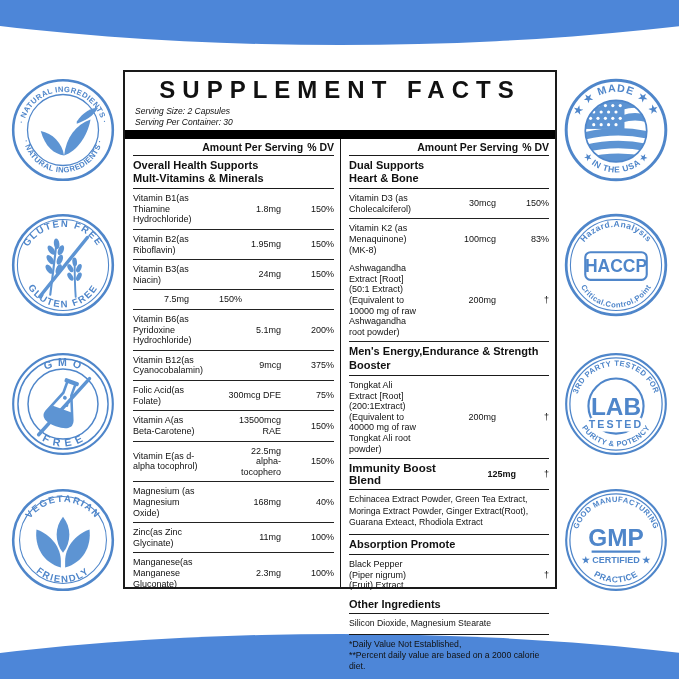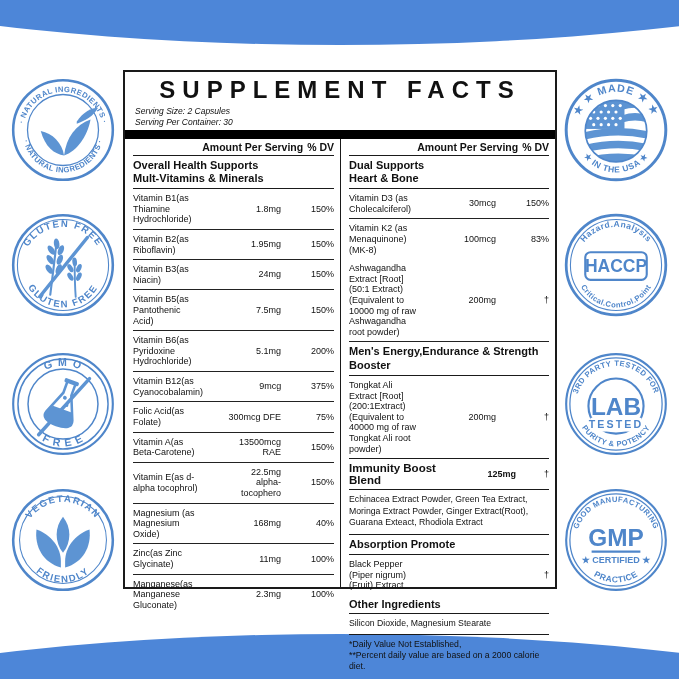--- a/index.html
+++ b/index.html
@@ -90,21 +90,20 @@
             <span class="name">Vitamin B2(as Riboflavin)</span>
             <span class="num">1.95mg</span>
             <span class="dv">150%</span>
           </div>
         <div class="row">
             <span class="name">Vitamin B3(as Niacin)</span>
             <span class="num">24mg</span>
             <span class="dv">150%</span>
           </div>
         <div class="row">
-            <span class="name">Vitamin B5(as Pantothenic Acid)</span>
             <span class="num">7.5mg</span>
             <span class="dv">150%</span>
           </div>
         <div class="row">
             <span class="name">Vitamin B6(as Pyridoxine Hydrochloride)</span>
             <span class="num">5.1mg</span>
             <span class="dv">200%</span>
           </div>
         <div class="row">
             <span class="name">Vitamin B12(as Cyanocobalamin)</span>

